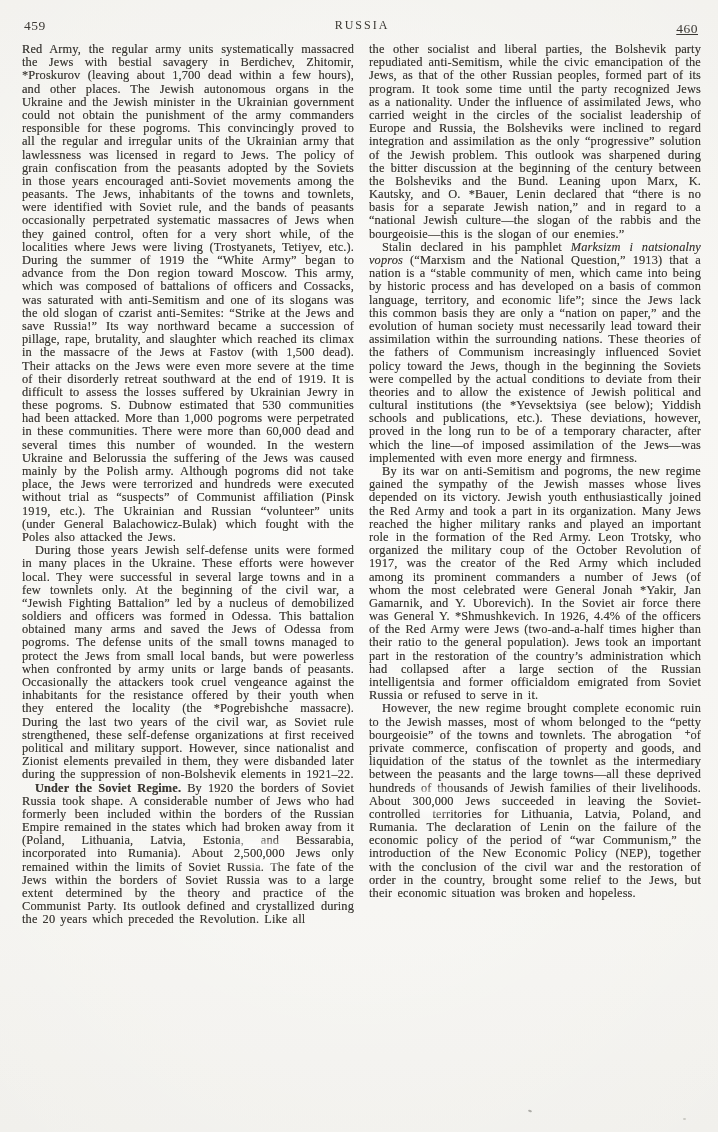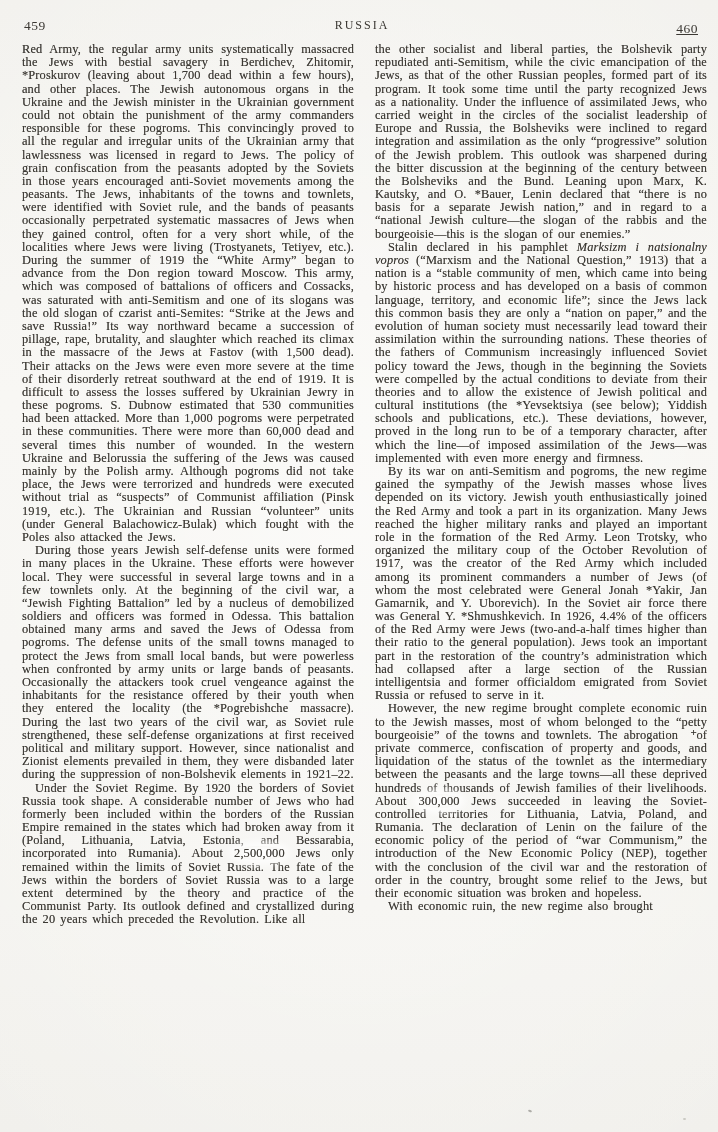--- a/index.html
+++ b/index.html
@@ -34,34 +34,34 @@
     left: 0; right: 0;
     text-align: center;
     letter-spacing: 2px;
     font-size: 12px;
   }
   .columns {
     position: absolute;
     top: 43px;
     left: 22px;
     display: flex;
-    gap: 21px;
+    gap: 15px;
   }
   .col {
     width: 332px;
     font-size: 12.4px;
     line-height: 13.18px;
     text-align: justify;
     word-spacing: 1.9px;
     letter-spacing: 0.12px;
     text-shadow: 0 0 0.45px rgba(59,56,51,0.55);
   }
   .para { margin: 0; }
   .para.indent { text-indent: 13px; }
-  .run-b { font-weight: normal; }
+  .run-b { font-weight: bold; }
   .run-i { font-style: italic; }
   .run-sup {
     display: inline-block;
     font-size: 11px;
     font-weight: bold;
     transform: translateY(-3px);
     margin: 0 -0.5px;
   }
   .run-halo {
     position: relative;
@@ -103,19 +103,18 @@
     <div class="col">
         <p class="para"><span class="run-t">Red Army, the regular army units systematically massacred the Jews with bestial savagery in Berdichev, Zhitomir, *Proskurov (leaving about 1,700 dead within a few hours), and other places. The Jewish autonomous organs in the Ukraine and the Jewish minister in the Ukrainian government could not obtain the punishment of the army commanders responsible for these pogroms. This convincingly proved to all the regular and irregular units of the Ukrainian army that lawlessness was licensed in regard to Jews. The policy of grain confiscation from the peasants adopted by the Soviets in those years encouraged anti-Soviet movements among the peasants. The Jews, inhabitants of the towns and townlets, were identified with Soviet rule, and the bands of peasants occasionally perpetrated systematic massacres of Jews when they gained control, often for a very short while, of the localities where Jews were living (Trostyanets, Tetiyev, etc.). During the summer of 1919 the “White Army” began to advance from the Don region toward Moscow. This army, which was composed of battalions of officers and Cossacks, was saturated with anti-Semitism and one of its slogans was the old slogan of czarist anti-Semites: “Strike at the Jews and save Russia!” Its way northward became a succession of pillage, rape, brutality, and slaughter which reached its climax in the massacre of the Jews at Fastov (with 1,500 dead). Their attacks on the Jews were even more severe at the time of their disorderly retreat southward at the end of 1919. It is difficult to assess the losses suffered by Ukrainian Jewry in these pogroms. S. Dubnow estimated that 530 communities had been attacked. More than 1,000 pogroms were perpetrated in these communities. There were more than 60,000 dead and several times this number of wounded. In the western Ukraine and Belorussia the suffering of the Jews was caused mainly by the Polish army. Although pogroms did not take place, the Jews were terrorized and hundreds were executed without trial as “suspects” of Communist affiliation (Pinsk 1919, etc.). The Ukrainian and Russian “volunteer” units (under General Balachowicz-Bulak) which fought with the Poles also attacked the Jews.</span></p>
         <p class="para indent"><span class="run-t">During those years Jewish self-defense units were formed in many places in the Ukraine. These efforts were however local. They were successful in several large towns and in a few townlets only. At the beginning of the civil war, a “Jewish Fighting Battalion” led by a nucleus of demobilized soldiers and officers was formed in Odessa. This battalion obtained many arms and saved the Jews of Odessa from pogroms. The defense units of the small towns managed to protect the Jews from small local bands, but were powerless when confronted by army units or large bands of peasants. Occasionally the attackers took cruel vengeance against the inhabitants for the resistance offered by their youth when they entered the locality (the *Pogrebishche massacre). During the last two years of the civil war, as Soviet rule strengthened, these self-defense organizations at first received political and military support. However, since nationalist and Zionist elements prevailed in them, they were disbanded later during the suppression of non-Bolshevik elements in 1921–22.</span></p>
         <p class="para indent"><span class="run-b">Under the Soviet Regime.</span><span class="run-t"> By 1920 the borders of Soviet Russia took shape. A considerable number of Jews who had formerly been included within the borders of the Russian Empire remained in the states which had broken away from it (Poland, Lithuania, Latvia, Estonia, and Bessarabia, incorporated into Rumania). About </span><span class="run-halo">2,500,000</span><span class="run-t"> Jews only remained within the limits of Soviet Russia. The fate of the Jews within the borders of Soviet Russia was to a large extent determined by the theory and practice of the Communist Party. Its outlook defined and crystallized during the 20 years which preceded the Revolution. Like all</span></p>
       </div>
     <div class="col">
         <p class="para"><span class="run-t">the other socialist and liberal parties, the Bolshevik party repudiated anti-Semitism, while the civic emancipation of the Jews, as that of the other Russian peoples, formed part of its program. It took some time until the party recognized Jews as a nationality. Under the influence of assimilated Jews, who carried weight in the circles of the socialist leadership of Europe and Russia, the Bolsheviks were inclined to regard integration and assimilation as the only “progressive” solution of the Jewish problem. This outlook was sharpened during the bitter discussion at the beginning of the century between the Bolsheviks and the Bund. Leaning upon Marx, K. Kautsky, and O. *Bauer, Lenin declared that “there is no basis for a separate Jewish nation,” and in regard to a “national Jewish culture—the slogan of the rabbis and the bourgeoisie—this is the slogan of our enemies.”</span></p>
         <p class="para indent"><span class="run-t">Stalin declared in his pamphlet </span><span class="run-i">Marksizm i natsionalny vopros</span><span class="run-t"> (“Marxism and the National Question,” 1913) that a nation is a “stable community of men, which came into being by historic process and has developed on a basis of common language, territory, and economic life”; since the Jews lack this common basis they are only a “nation on paper,” and the evolution of human society must necessarily lead toward their assimilation within the surrounding nations. These theories of the fathers of Communism increasingly influenced Soviet policy toward the Jews, though in the beginning the Soviets were compelled by the actual conditions to deviate from their theories and to allow the existence of Jewish political and cultural institutions (the *Yevsektsiya (see below); Yiddish schools and publications, etc.). These deviations, however, proved in the long run to be of a temporary character, after which the line—of imposed assimilation of the Jews—was implemented with even more energy and firmness.</span></p>
         <p class="para indent"><span class="run-t">By its war on anti-Semitism and pogroms, the new regime gained the sympathy of the Jewish masses whose lives depended on its victory. Jewish youth enthusiastically joined the Red Army and took a part in its organization. Many Jews reached the higher military ranks and played an important role in the formation of the Red Army. Leon Trotsky, who organized the military coup of the October Revolution of 1917, was the creator of the Red Army which included among its prominent commanders a number of Jews (of whom the most celebrated were General Jonah *Yakir, Jan Gamarnik, and Y. Uborevich). In the Soviet air force there was General Y. *Shmushkevich. In 1926, 4.4% of the officers of the Red Army were Jews (two-and-a-half times higher than their ratio to the general population). Jews took an important part in the restoration of the country’s administration which had collapsed after a large section of the Russian intelligentsia and former officialdom emigrated from Soviet Russia or refused to serve in it.</span></p>
         <p class="para indent"><span class="run-t">However, the new regime brought complete economic ruin to the Jewish masses, most of whom belonged to the “petty bourgeoisie” of the towns and townlets. The abrogation</span><span class="run-sup">+</span><span class="run-t">of private commerce, confiscation of property and goods, and liquidation of the status of the townlet as the intermediary between the peasants and the large towns—all these deprived hundreds of thousands of Jewish families of their livelihoods. About </span><span class="run-halo">300,000</span><span class="run-t"> Jews succeeded in leaving the Soviet-controlled territories for Lithuania, Latvia, Poland, and Rumania. The declaration of Lenin on the failure of the economic policy of the period of “war Communism,” the introduction of the New Economic Policy (NEP), together with the conclusion of the civil war and the restoration of order in the country, brought some relief to the Jews, but their economic situation was broken and hopeless.</span></p>
-        <p class="para indent"><span class="run-t">With economic ruin, the new regime also brought</span></p>
       </div>
   </div>
 
   <div class="scan-speck"></div>
   <div class="scan-speck2"></div>
 </div>
 
 </body></html>

